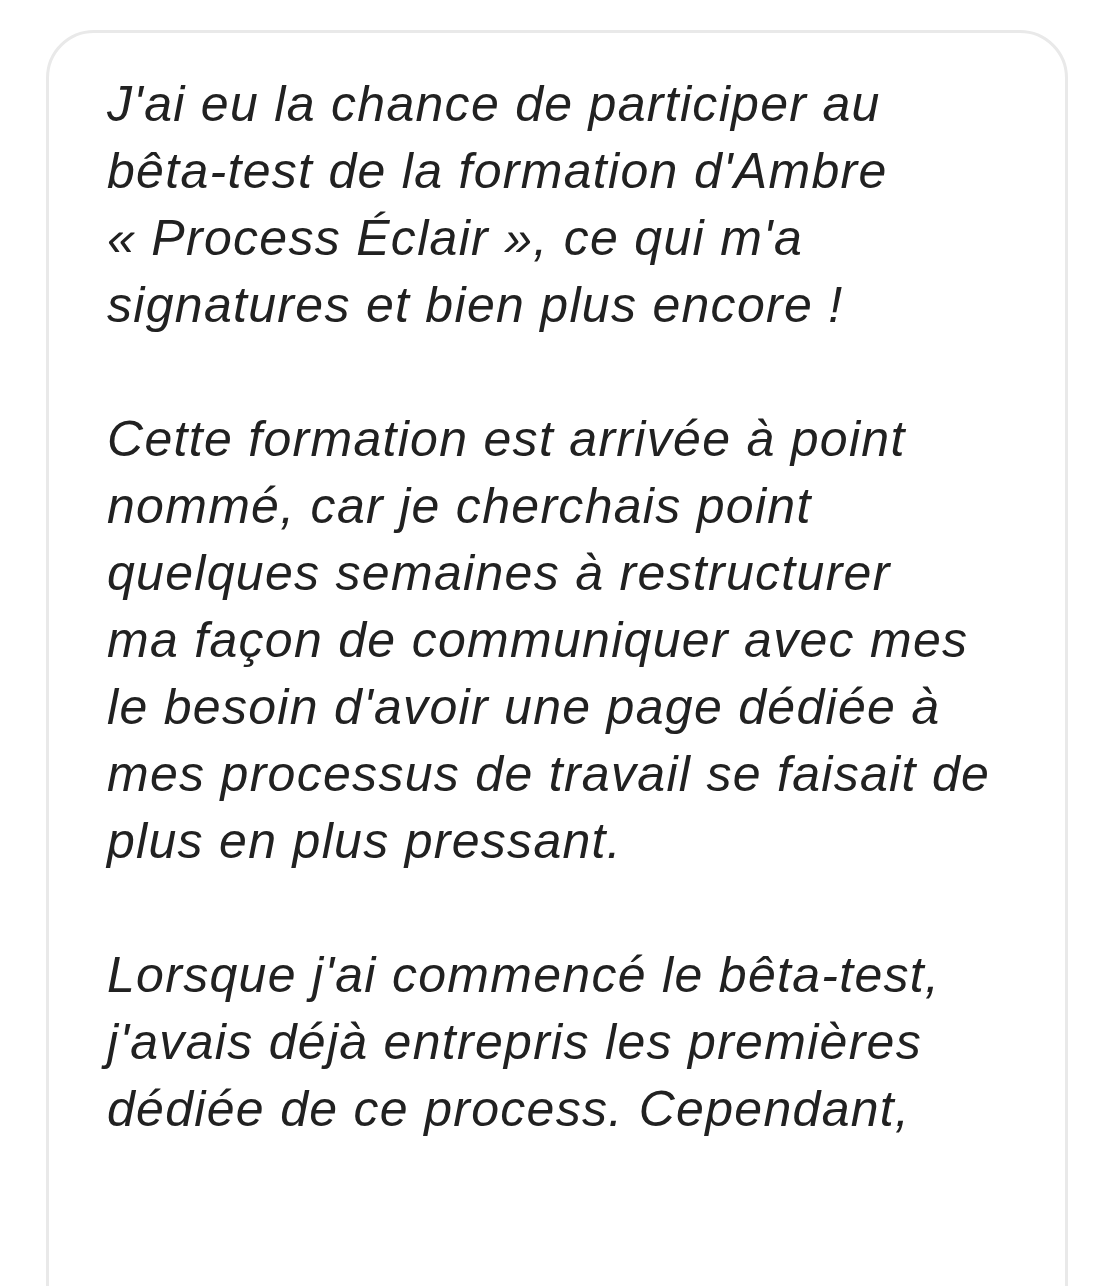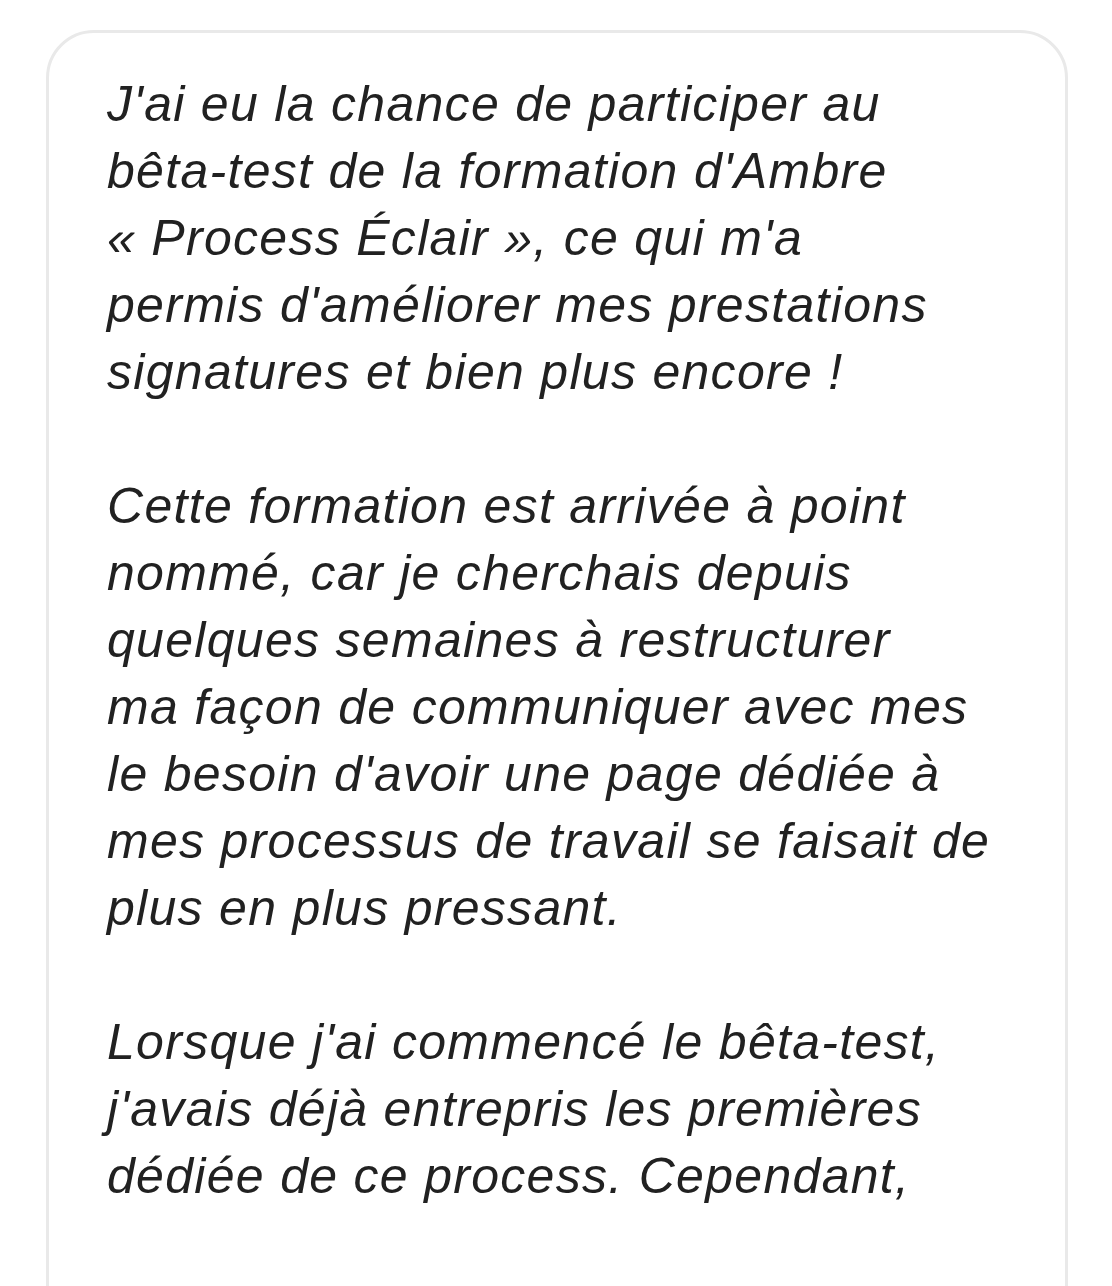--- a/index.html
+++ b/index.html
@@ -52,27 +52,26 @@
 </head>
 <body>
 
 <div class="testimonial-card">
   <div class="card-text">
 
     <div class="para">
       <div class="line">J'ai eu la chance de participer au</div>
       <div class="line">bêta-test de la formation d'Ambre</div>
       <div class="line">« Process Éclair », ce qui m'a</div>
-      <div class="line">permis d'améliorer mes prestations</div>
       <div class="line">signatures et bien plus encore !</div>
     </div>
 
     <div class="para">
       <div class="line">Cette formation est arrivée à point</div>
-      <div class="line">nommé, car je cherchais depuis</div>
+      <div class="line">nommé, car je cherchais point</div>
       <div class="line">quelques semaines à restructurer</div>
       <div class="line">ma façon de communiquer avec mes</div>
       <div class="line">le besoin d'avoir une page dédiée à</div>
       <div class="line">mes processus de travail se faisait de</div>
       <div class="line">plus en plus pressant.</div>
     </div>
 
     <div class="para">
       <div class="line">Lorsque j'ai commencé le bêta-test,</div>
       <div class="line">j'avais déjà entrepris les premières</div>

